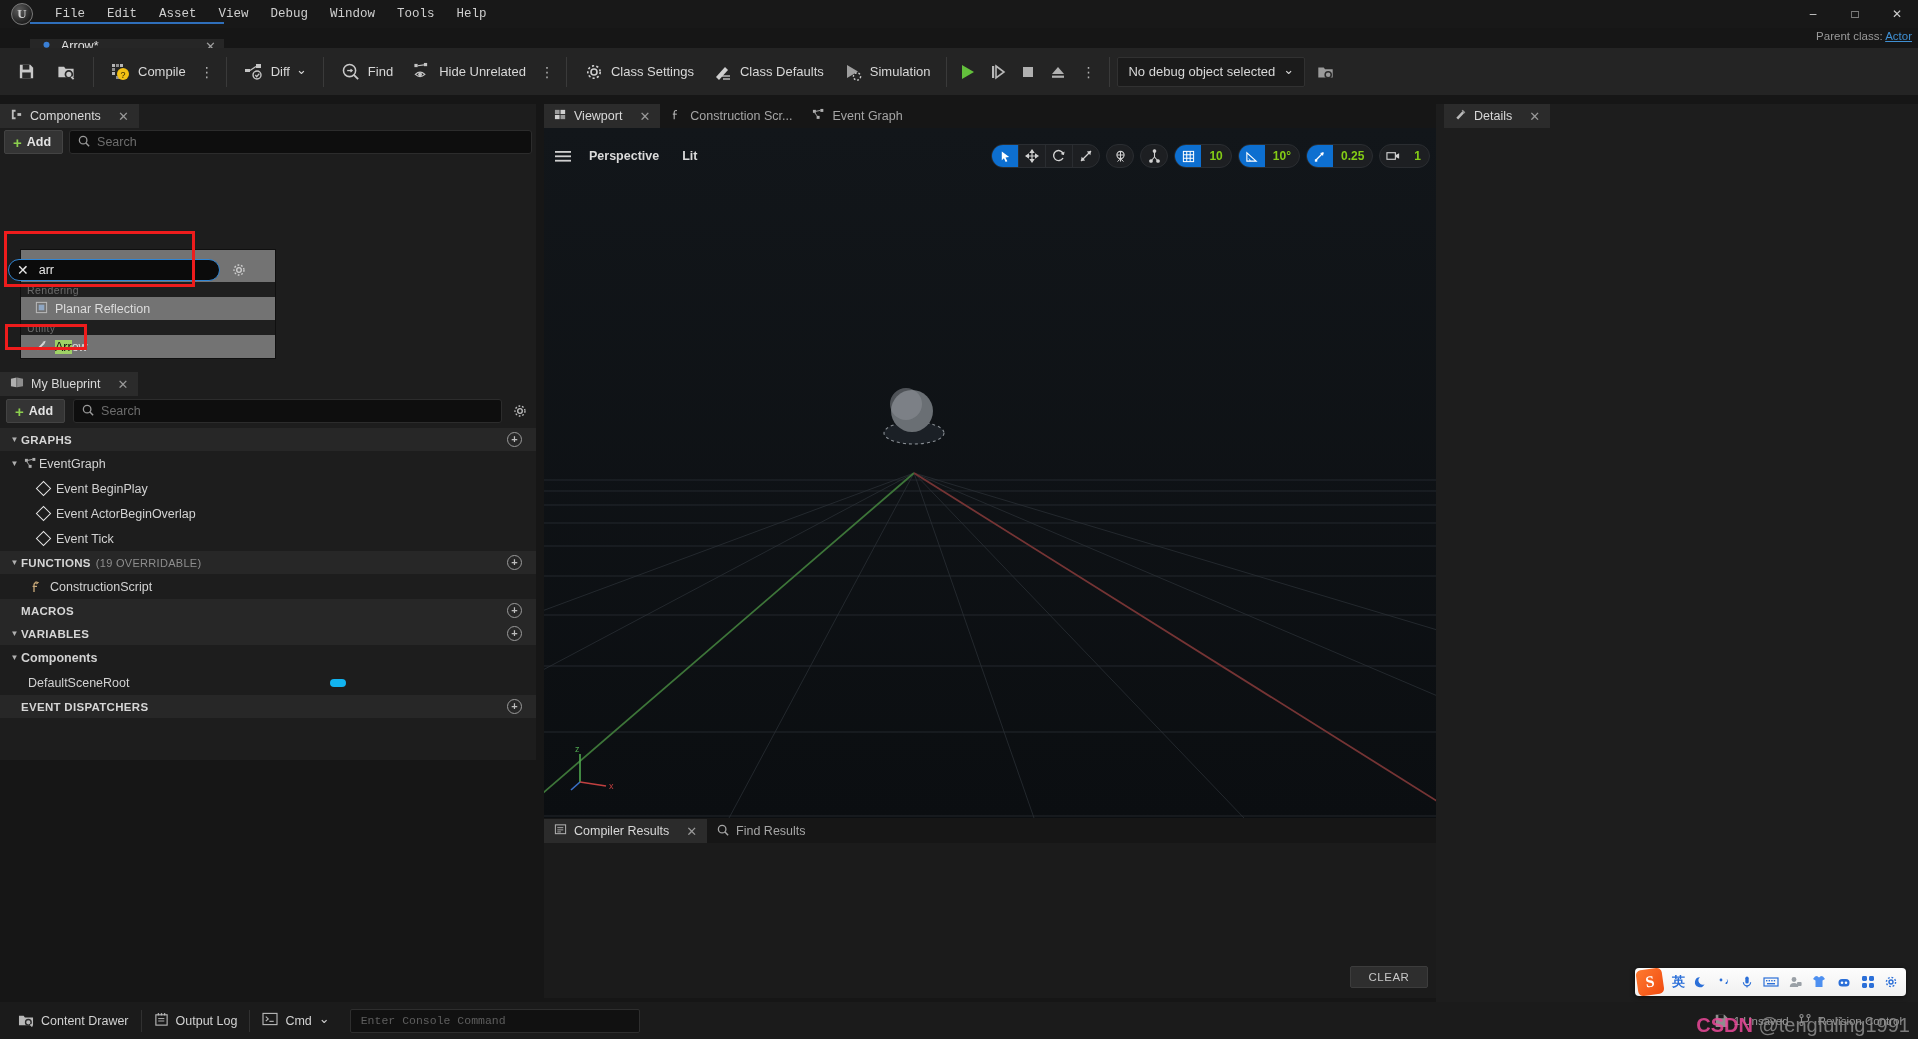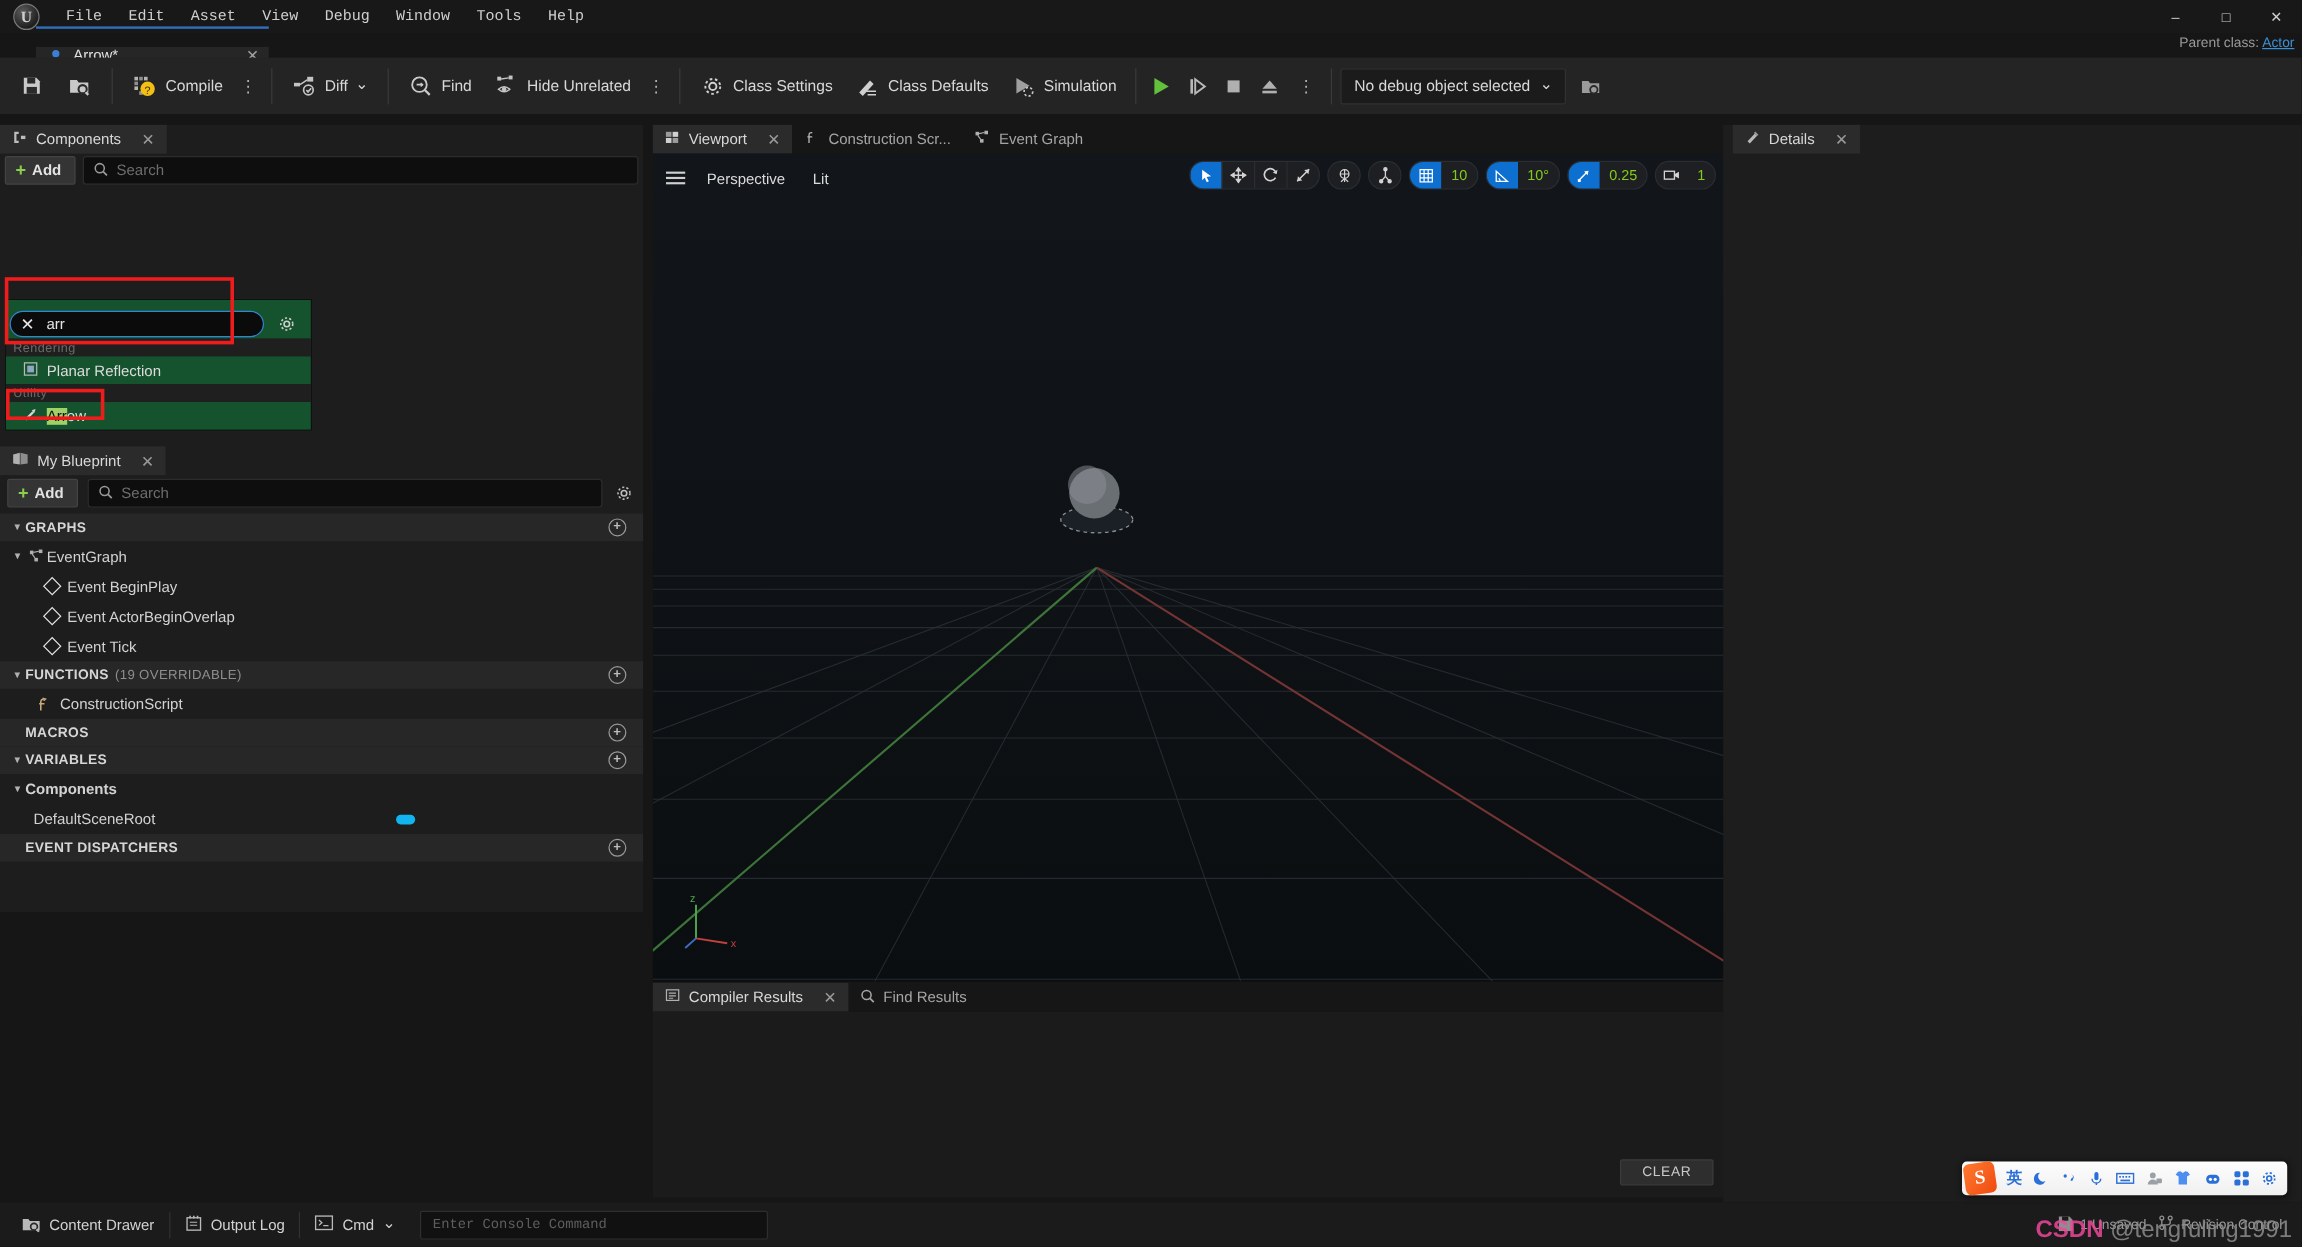--- a/index.html
+++ b/index.html
@@ -117,21 +117,21 @@
   }
   .comp-search-active .xglyph { font-size: 14px; color: #e8e8e8; line-height: 1; }
   .comp-search-active .val { font-size: 12.5px; color: #e6e6e6; }
   .gear-btn {
     position: absolute; left: 228px; top: 155px; width: 22px; height: 22px;
     display: flex; align-items: center; justify-content: center; color: #cfcfcf; z-index: 30;
   }
 
   
   .comp-dropdown {
-    position: absolute; left: 4px; top: 145px; width: 256px; background: #14532d;
+    position: absolute; left: 20px; top: 145px; width: 256px; background: #737373;
     border: 1px solid #101010; z-index: 25; padding-top: 32px;
   }
   .dd-section {
     font-size: 10.5px; color: #6b6b6b; letter-spacing: .4px; padding: 2px 6px 1px 6px;
     background: #1f1f1f; text-transform: none;
   }
   .dd-item {
     height: 23px; display: flex; align-items: center; gap: 7px; padding-left: 14px;
     font-size: 12.5px; color: #dcdcdc;
   }
@@ -167,22 +167,22 @@
 
   
   .center-wrap { position: absolute; left: 536px; top: 104px; width: 900px; height: 715px; }
   .center-tabbar { position: absolute; left: 0; top: 0; height: 24px; display: flex; align-items: center; }
   .viewport {
     position: absolute; left: 8px; top: 24px; width: 894px; height: 690px;
     background: linear-gradient(#101418 0%, #0d1014 40%, #0a0d10 100%);
     overflow: hidden;
   }
   .vp-toolbar {
-    position: absolute; left: 0; top: 0; width: 894px; height: 30px;
-    display: flex; align-items: flex-end; padding: 0 8px; gap: 7px; z-index: 10;
+    position: absolute; left: 0; top: 13px; width: 894px; height: 30px;
+    display: flex; align-items: center; padding: 0 8px; gap: 7px; z-index: 10; font-weight: bold;
   }
   .vp-menu-btn { width: 22px; height: 20px; display: flex; align-items: center; justify-content: center; }
   .vp-tbtn { font-size: 12.5px; color: #dadada; padding: 2px 8px; border-radius: 2px; }
   .vp-right { margin-left: auto; display: flex; align-items: center; gap: 6px; }
   .seg {
     display: flex; align-items: center; background: #1d1f22; border-radius: 12px; overflow: hidden;
     height: 24px; border: 1px solid #2a2d31;
   }
   .seg .b { width: 26px; height: 24px; display: flex; align-items: center; justify-content: center; color: #d2d2d2; }
   .seg .b.on { background: #0d6fd0; color: #fff; }

